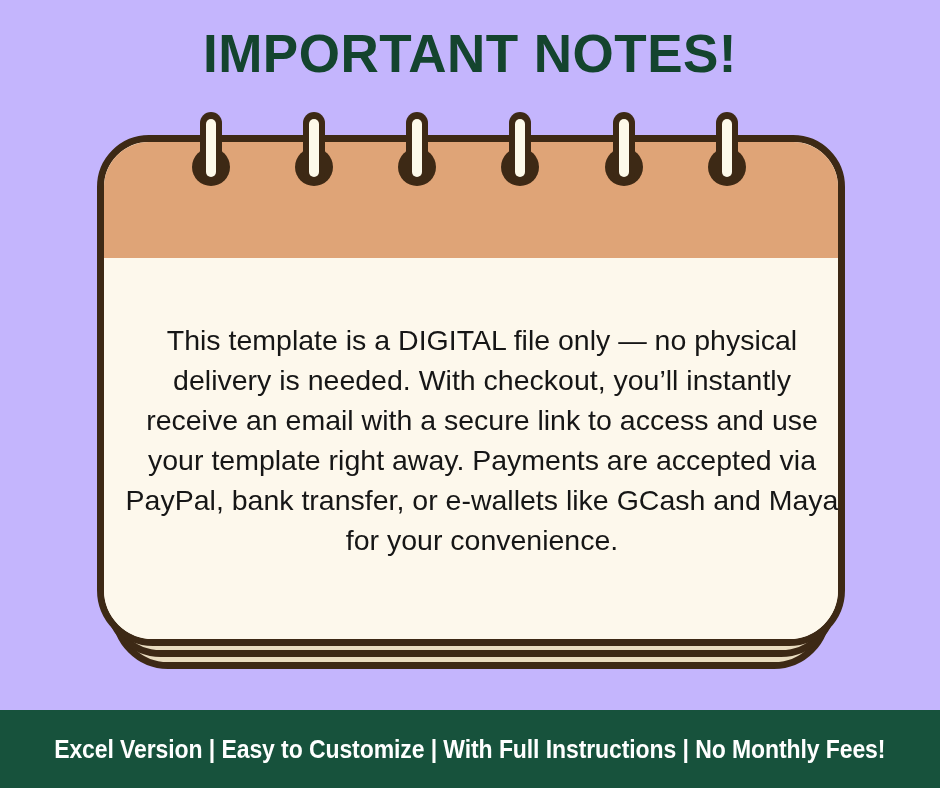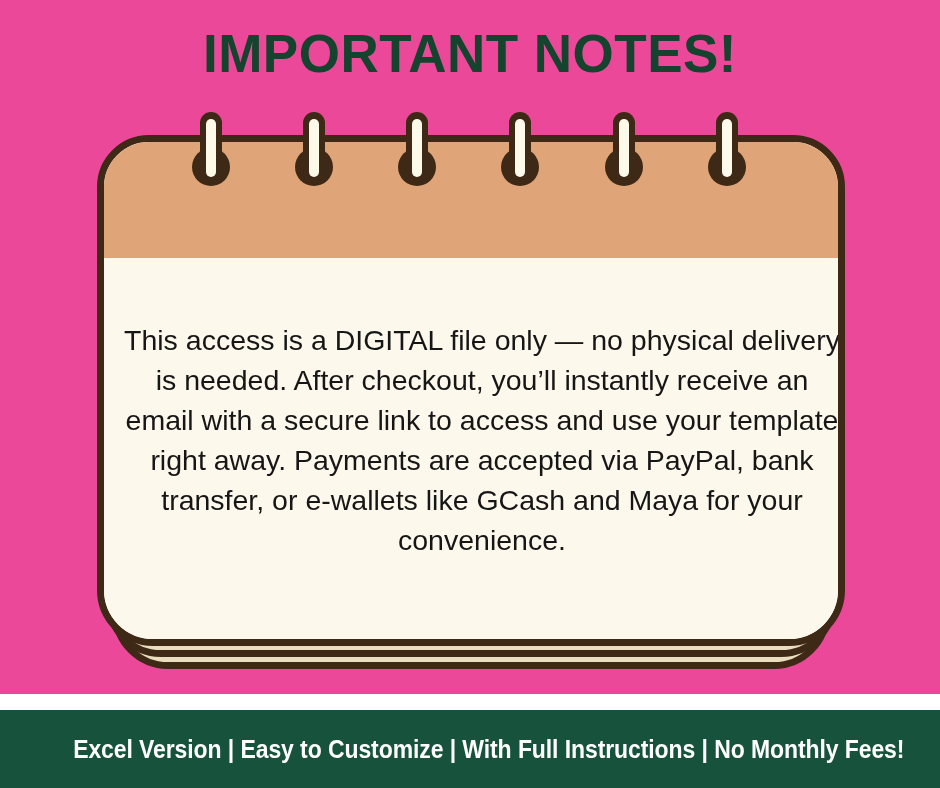--- a/index.html
+++ b/index.html
@@ -11,22 +11,22 @@
     height: 788px;
     background: #ffffff;
     font-family: "Liberation Sans", sans-serif;
     overflow: hidden;
     position: relative;
   }
 
   #page-root {
     position: relative;
     width: 940px;
-    height: 694px;
-    background: #ec4899;
+    height: 788px;
+    background: #c4b5fd;
   }
 
   
   .title {
     position: absolute;
     left: 0;
     top: 27px;
     width: 940px;
     text-align: center;
     font-family: "Liberation Sans", sans-serif;
@@ -167,21 +167,21 @@
   
   .footer-bar {
     position: absolute;
     left: 0;
     top: 710px;
     width: 940px;
     height: 78px;
     background: #17523c;
     display: flex;
     align-items: center;
-    justify-content: flex-end;
+    justify-content: center;
   }
   .footer-text {
     font-family: "Liberation Sans", sans-serif;
     font-weight: bold;
     font-size: 25px;
     color: #ffffff;
     letter-spacing: -0.1px;
     transform: scaleX(0.92);
     white-space: nowrap;
   }
@@ -196,21 +196,21 @@
   <div class="notepad-wrap">
 
     <div class="page-stack page-stack-3"></div>
     <div class="page-stack page-stack-2"></div>
 
     <div class="notepad">
       <div class="notepad-header-band"></div>
       <div class="notepad-body"></div>
 
       <div class="note-text">
-        <span>This access is a </span><b>DIGITAL</b><span> file only — no physical delivery is needed. After checkout, you’ll instantly receive an email with a secure link to access and use your template right away. Payments are accepted via PayPal, bank transfer, or e-wallets like GCash and Maya for your convenience.</span>
+        <span>This template is a </span><b>DIGITAL</b><span> file only — no physical delivery is needed. With checkout, you’ll instantly receive an email with a secure link to access and use your template right away. Payments are accepted via PayPal, bank transfer, or e-wallets like GCash and Maya for your convenience.</span>
       </div>
     </div>
 
     <div class="rings">
       <div class="ring" style="left:96px;">
         <div class="ring-base"></div>
         <div class="ring-bar"></div>
         <div class="ring-bar-inner"></div>
       </div>
       <div class="ring" style="left:199px;">

